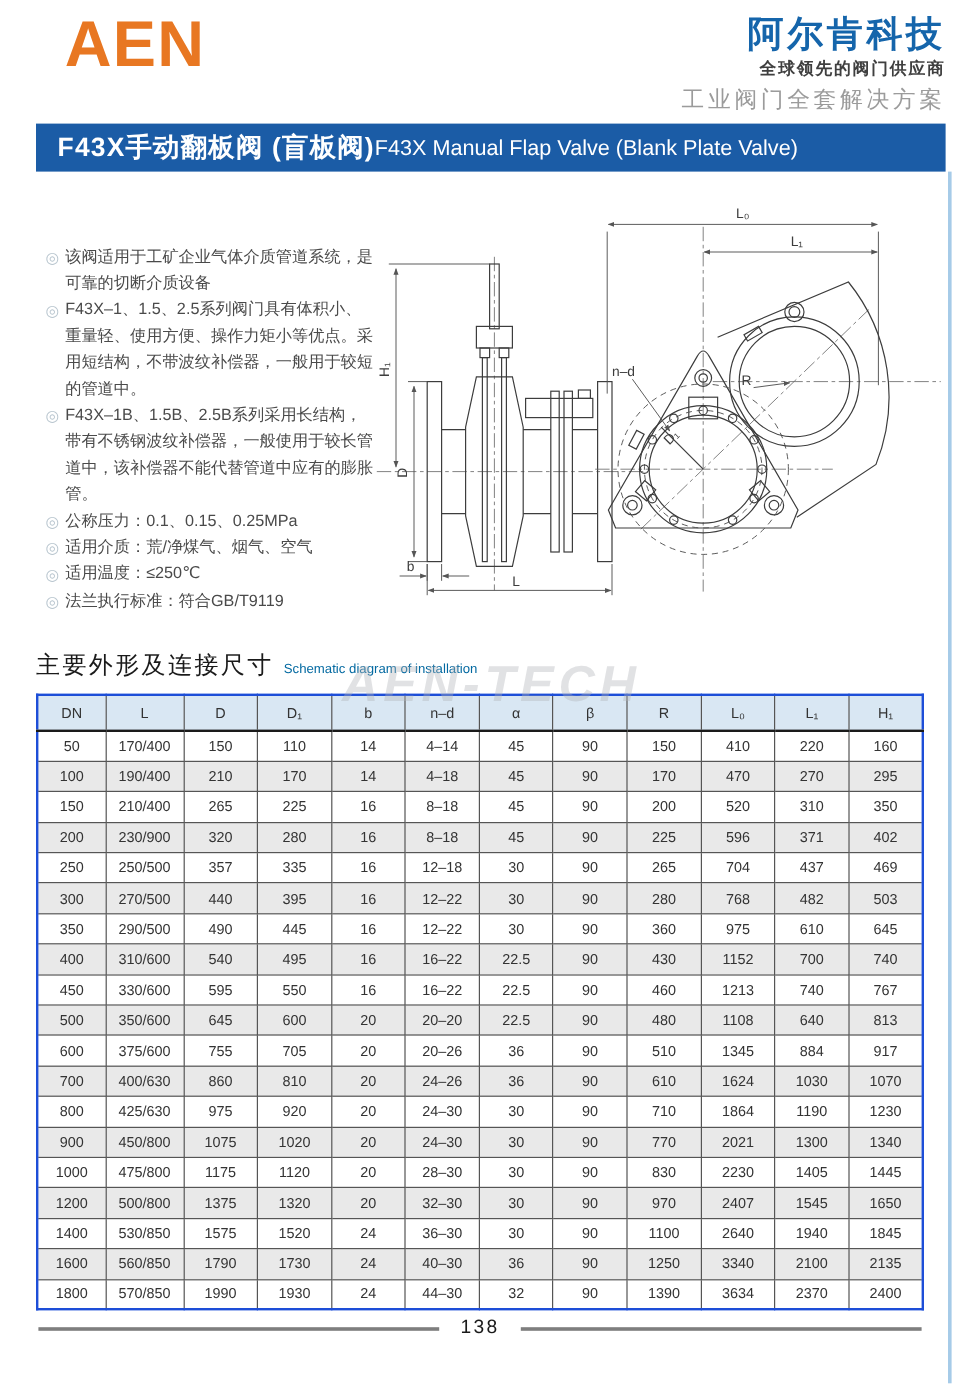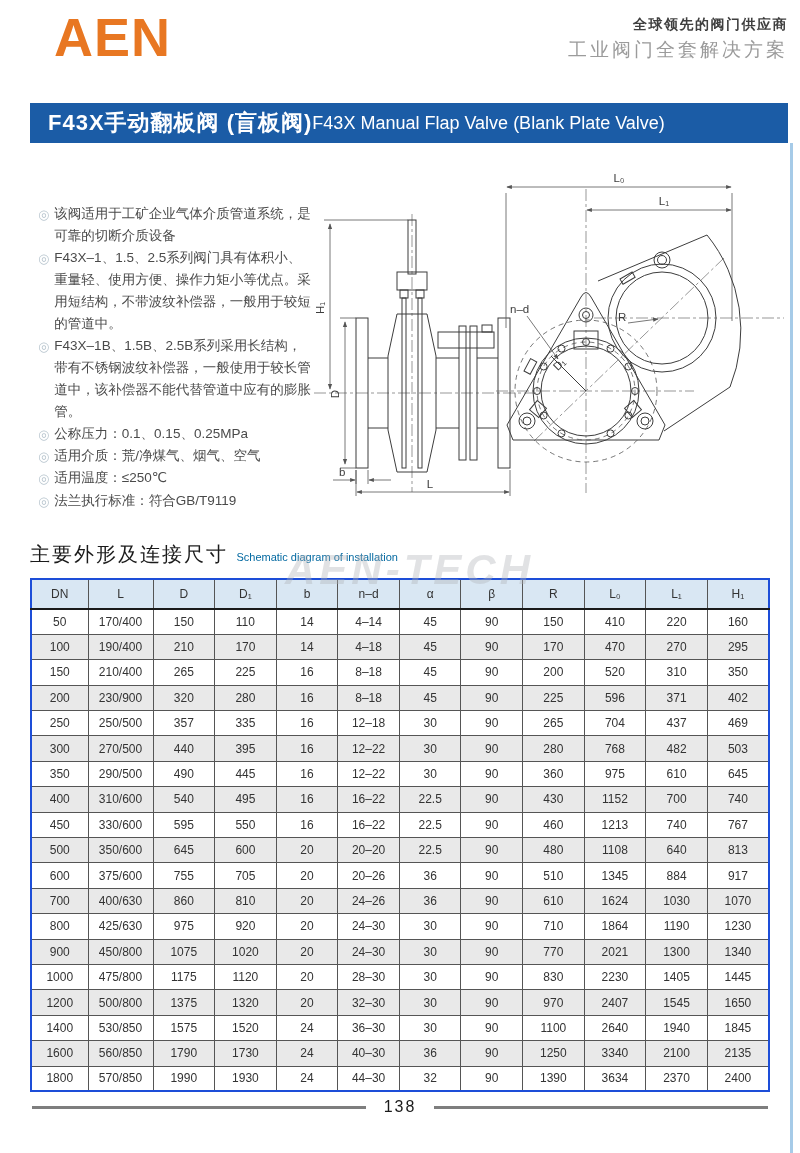--- a/index.html
+++ b/index.html
@@ -69,20 +69,21 @@
   
   .edge-line{position:absolute;right:7px;top:143px;height:1010px;width:3px;background:var(--edge-blue);}
 </style>
 </head>
 <body>
 
 <div class="page">
 
   <div class="logo">AEN</div>
   <div class="brand">
+    <div class="brand-cn">阿尔肯科技</div>
     <div class="tagline1">全球领先的阀门供应商</div>
     <div class="tagline2">工业阀门全套解决方案</div>
   </div>
 
   <div class="title-bar">
     <span class="title-cn">F43X手动翻板阀 (盲板阀)</span>
     <span class="title-en">F43X Manual Flap Valve (Blank Plate Valve)</span>
   </div>
 
   <ul class="features">

